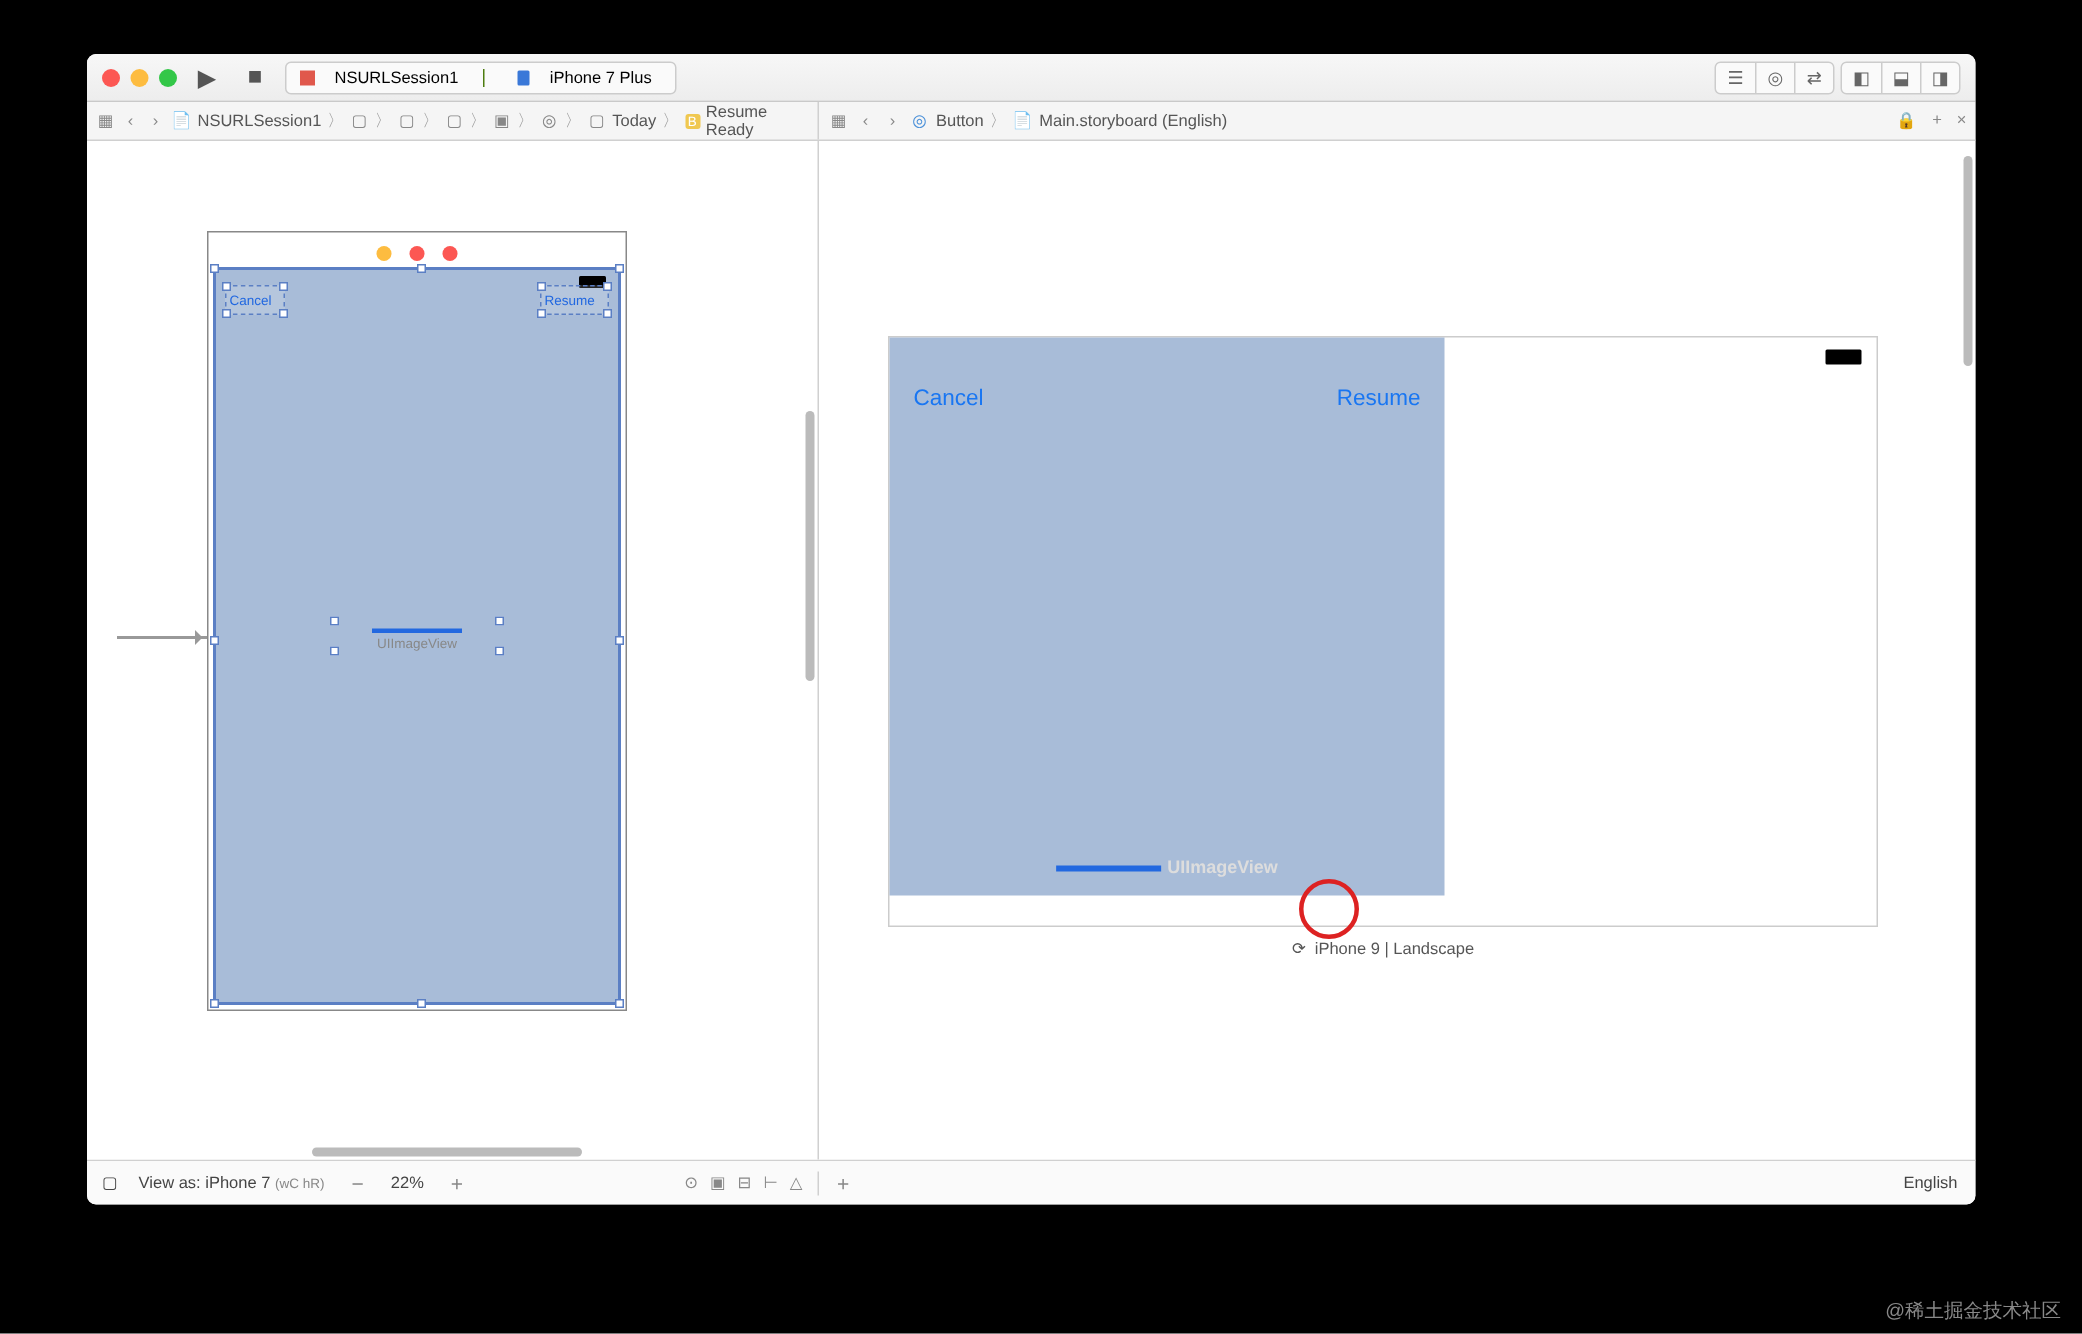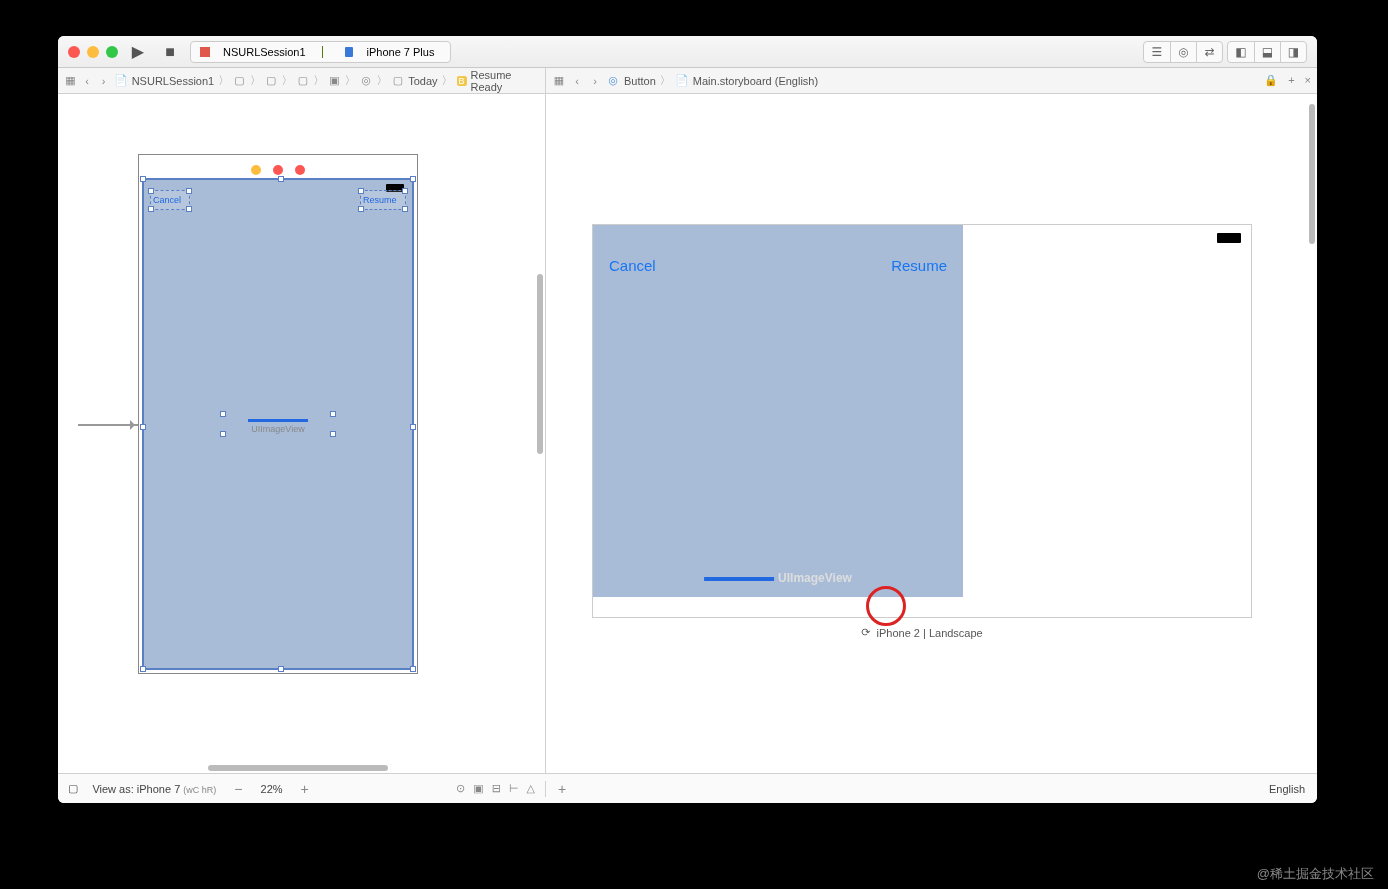--- a/index.html
+++ b/index.html
@@ -199,21 +199,21 @@
         <div class="preview-batt"></div>
         <div class="preview-screen">
           <div class="pv-btn pv-cancel">Cancel</div>
           <div class="pv-btn pv-resume">Resume</div>
           <div class="pv-uiimg">
             <span class="bar"></span><span>UIImageView</span>
           </div>
         </div>
         <div class="pv-label">
           <span>⟳</span>
-          <span>iPhone 2 | Landscape</span>
+          <span>iPhone 9 | Landscape</span>
         </div>
       </div>
       <div class="circle-annot" style="left:320px; top:492px"></div>
       <div class="pv-scroll"></div>
     </div>
   </div>
 
   <div class="footer">
     <div class="footer-left">
       <span>▢</span>

